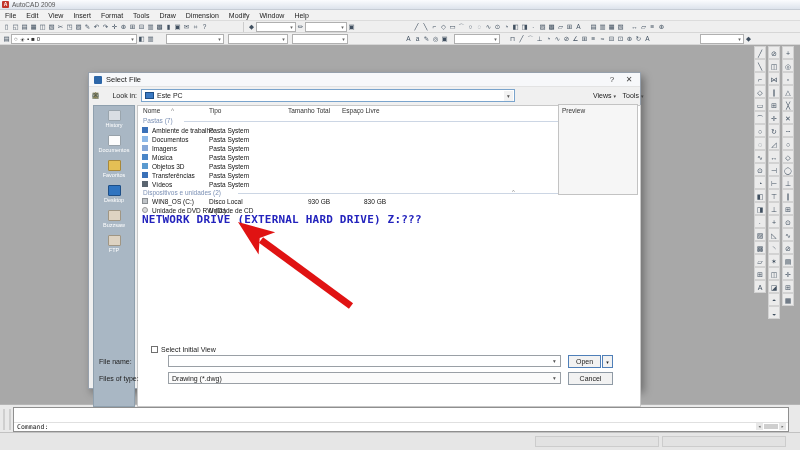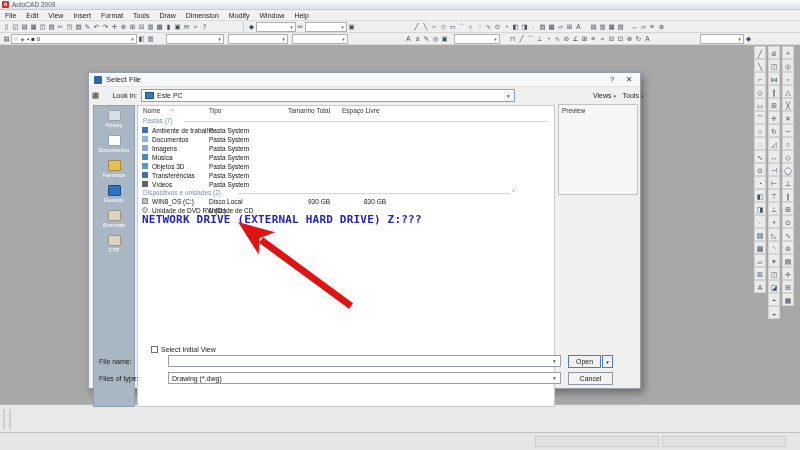--- a/index.html
+++ b/index.html
@@ -78,21 +78,21 @@
   .place { height:25px; display:flex; flex-direction:column; align-items:center; justify-content:center; }
   .picon { width:13px; height:11px; display:block; border-radius:1px; }
   .plabel { font-size:5.5px; color:#fff; margin-top:1px; }
   .history-icon { background:#d9dee3; border:1px solid #9aa5ad; }
   .documents-icon { background:#fdfdfd; border:1px solid #98a2aa; }
   .favorites-icon { background:#e4bf55; border:1px solid #a8883a; }
   .desktop-icon { background:#2f74c0; border:1px solid #1d4e86; }
   .buzzsaw-icon { background:#ded3c2; border:1px solid #a09684; }
   .ftp-icon { background:#ded3c2; border:1px solid #a09684; }
 
-  #filelist { left:48px; top:32px; width:418px; height:302px; background:#fff; border:1px solid #c8c8c8; }
+  #filelist { left:48px; top:32px; width:504px; height:302px; background:#fff; border:1px solid #c8c8c8; }
   #filelist .hdr { position:absolute; top:1px; font-size:6.5px; color:#333; }
   .group-row { position:absolute; font-size:6.5px; color:#7b90b5; height:8px; }
   .gline { position:absolute; top:4px; height:1px; background:#ccd6e4; }
   .gchev { position:absolute; top:0; font-size:6px; color:#888; }
   .rows { position:absolute; left:0; width:418px; }
   .frow { position:relative; height:9px; }
   .frow span { position:absolute; top:1px; font-size:6.5px; color:#111; white-space:nowrap; }
   .ficon { position:absolute; left:4px; top:2px; width:6px; height:6px; display:block; }
   .desktop-folder-icon { background:#3a71b8; }
   .documents-folder-icon { background:#8db9e8; }
@@ -549,18 +549,28 @@
   <div class="abs btn" id="cancel-btn">Cancel</div>
 </div>
 
 <svg class="abs" id="arrow-overlay" viewBox="0 0 800 450">
   <line x1="351" y1="306" x2="261" y2="240" stroke="#e01313" stroke-width="7"></line>
   <polygon points="238,222 275.2,232.2 259.7,238.1 258.6,254.6" fill="#e01313"></polygon>
 </svg>
 
 <div class="abs" id="cmdwin">
   <div class="abs" id="cmdgrip"></div>
+  <div class="abs" id="cmdbox">
+    <div id="cmdline">
+      <span>Command:</span>
+      <span id="cmdscroll">
+        <span>◂</span>
+        <span class="thumb"></span>
+        <span>▸</span>
+      </span>
+    </div>
+  </div>
 </div>
 
 <div class="abs" id="statusbar">
   <span class="statseg" style="left:535px; width:124px"></span>
   <span class="statseg" style="left:662px; width:124px"></span>
 </div>
 
 </body></html>

